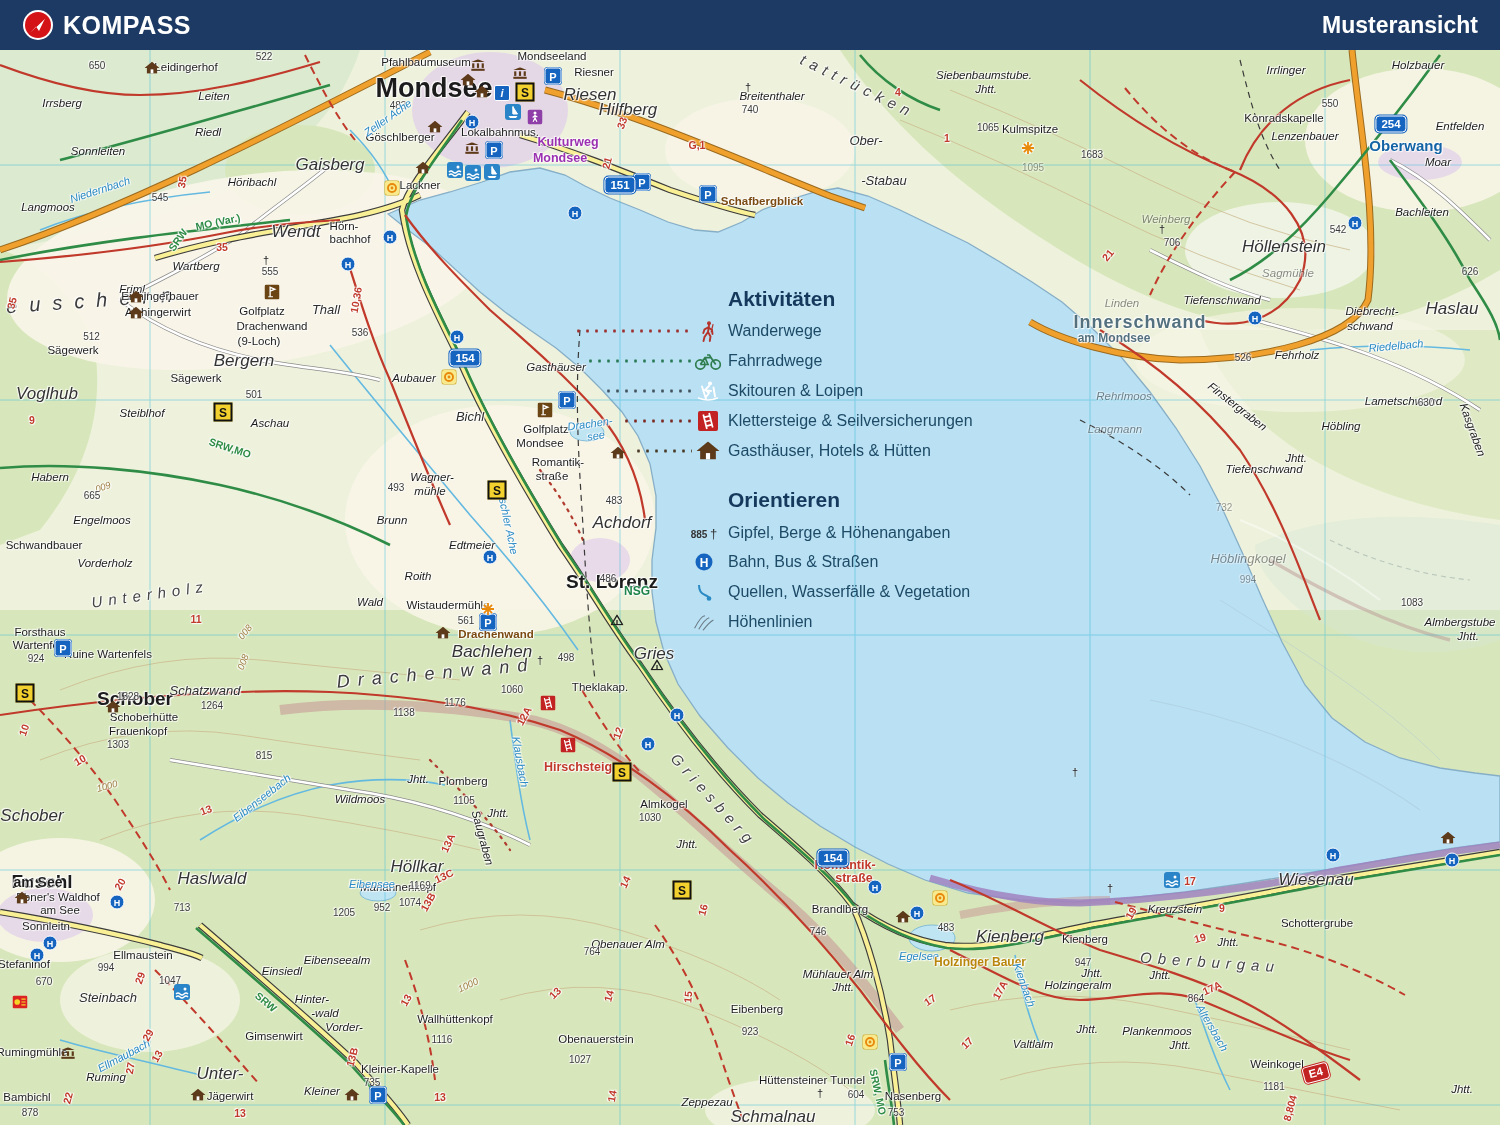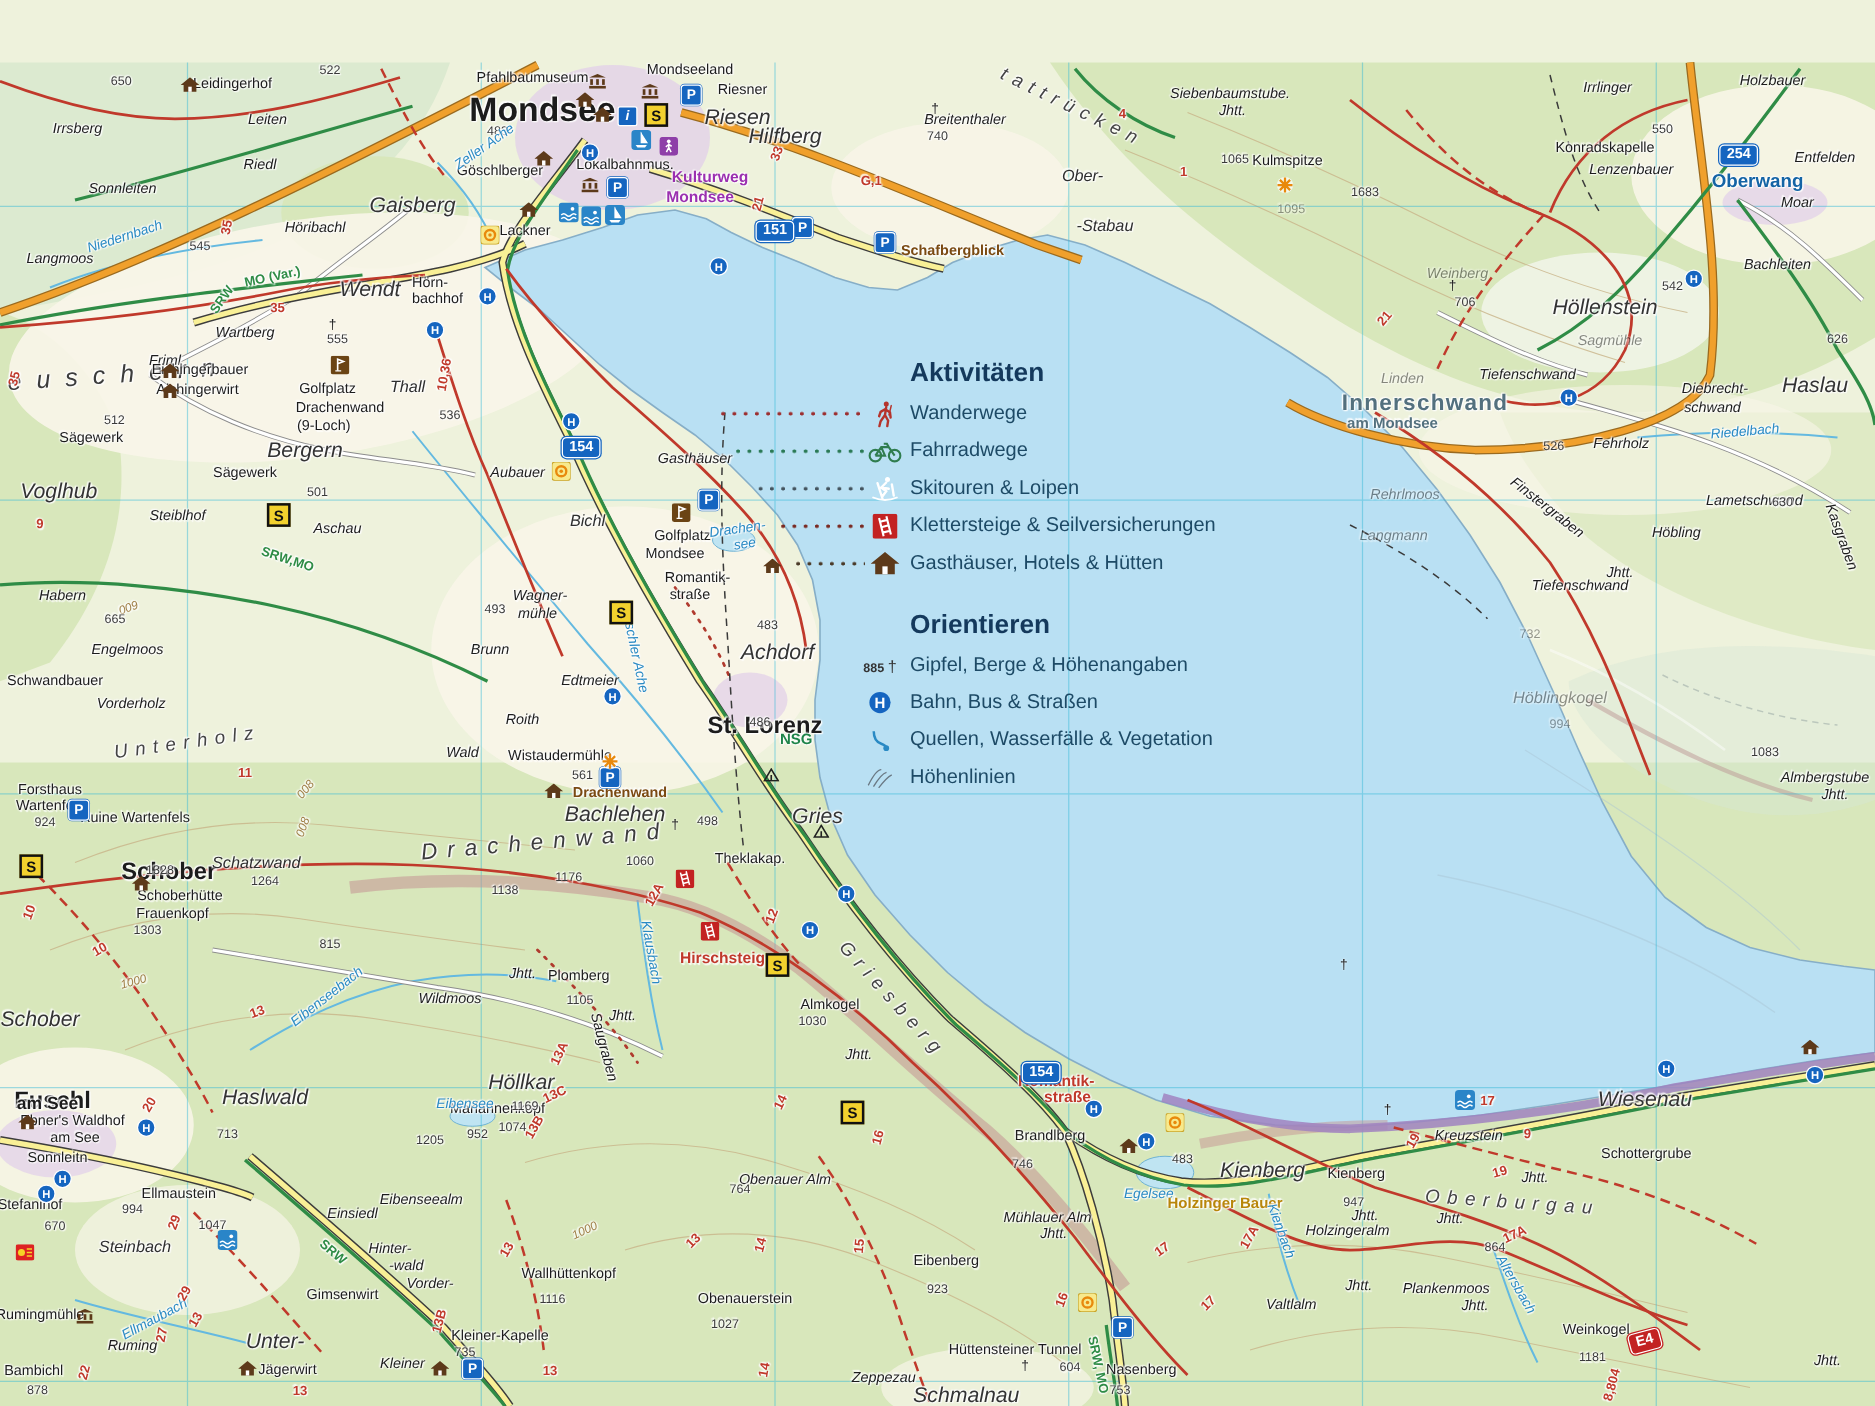--- a/index.html
+++ b/index.html
@@ -953,13 +953,25 @@
               <g stroke="#6b7a85" stroke-width="1" fill="none">
                 <path d="M2 14 Q8 2 12 2 M6 15 Q12 5 16 4 M10 16 Q16 8 20 6"></path>
               </g>
             </svg>
           </span>
           <span class="leg-label" style="left: 728px; top: 622px;">Höhenlinien</span>
         </div>
     </div>
   </div>
 
+  <div id="hdr">
+    <div class="brand">
+      <svg width="32" height="32" viewBox="0 0 32 32">
+        <circle cx="16" cy="16" r="15" fill="#fff"></circle>
+        <circle cx="16" cy="16" r="13" fill="#d41317"></circle>
+        <path d="M8.5 23.5 L23.5 8.5 L17 22 L14 17.5 Z" fill="#fff"></path>
+        <path d="M14 17.5 L23.5 8.5" stroke="#d41317" stroke-width="1.2"></path>
+      </svg>
+      <span>KOMPASS</span>
+    </div>
+    <div class="mtitle">Musteransicht</div>
+  </div>
 </div>
 
 </body></html>

